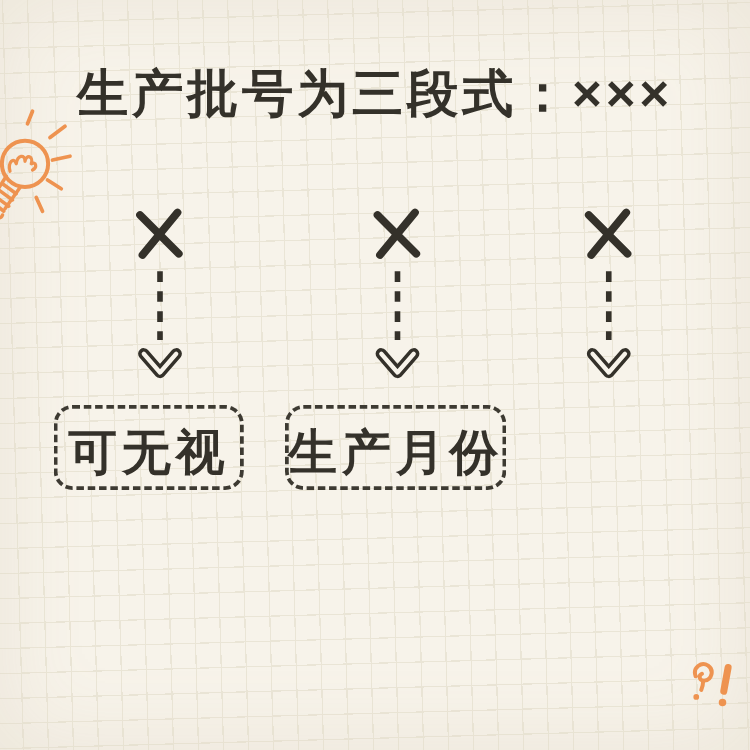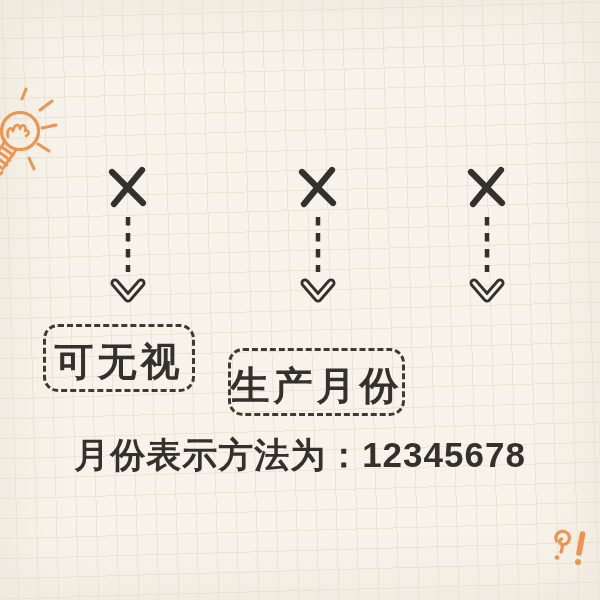--- a/index.html
+++ b/index.html
@@ -45,41 +45,42 @@
   .xmark,.arrow{display:block;color:var(--ink);}
   .label-box{
     position:absolute;top:324px;height:68px;
     box-sizing:border-box;
     border:3px dashed #3d3a32;
     border-radius:15px;
     display:flex;align-items:flex-end;justify-content:center;
     background:transparent;
   }
   .box-1{left:43px;width:152px;}
-  .box-2{left:228px;width:177px;margin-top:24px;}
+  .box-2{left:228px;width:177px;}
   .box-3{left:433px;width:104px;}
   .box-label{
     font-size:39px;font-weight:600;letter-spacing:4px;
     color:var(--ink);white-space:nowrap;
   }
   .note{
     position:absolute;left:0;top:432px;width:600px;margin:0;
     text-align:center;color:var(--ink);
     font-size:35px;font-weight:600;line-height:46px;letter-spacing:1px;
   }
   .note-line{display:block;white-space:nowrap;}
   .qbang{position:absolute;left:548px;top:528px;color:var(--accent);}
 </style>
 </head>
 <body>
 
 <div class="page">
 
   <div class="grid-layer"></div>
 
+  <h1 class="title">生产批号为三段式：×××</h1>
 
   <svg class="lightbulb" width="66" height="98" viewBox="0 0 66 98" fill="none" stroke="currentColor" stroke-linecap="round" stroke-linejoin="round" aria-label="hand-drawn lightbulb doodle with rays">
     <g stroke-width="3">
       <path d="M28,13 L32,3"></path>
       <path d="M46,24 L58,15"></path>
       <path d="M48,42 L62,39"></path>
       <path d="M44,58 L55,65"></path>
       <path d="M35,72 L40,83"></path>
     </g>
     <circle cx="26" cy="45" r="18.5" stroke-width="3.2"></circle>
@@ -132,21 +133,20 @@
   </div>
 
   <div class="label-box box-1">
     <span class="box-label">可无视</span>
   </div>
   <div class="label-box box-2">
     <span class="box-label">生产月份</span>
   </div>
 
   <p class="note">
-    <span class="note-line">月份表示方法为：12345678</span>
   </p>
 
   <svg class="qbang" width="44" height="44" viewBox="0 0 44 44" fill="none" stroke="currentColor" stroke-linecap="round" stroke-linejoin="round" aria-label="?!">
     <path stroke-width="3.2" d="M8.5,13 C6,6 13,1 18.5,4.5 C23.5,8 21.5,16 15.5,16.5 C11.5,16.8 10.5,12.5 13.5,11"></path>
     <path stroke-width="3.2" d="M14.5,17 C14.5,20 13.8,22 13,24"></path>
     <circle cx="9" cy="29.5" r="2.3" fill="currentColor" stroke="none"></circle>
     <path stroke-width="5.6" d="M34.5,6 L31,25"></path>
     <circle cx="30" cy="34" r="3" fill="currentColor" stroke="none"></circle>
   </svg>
 

